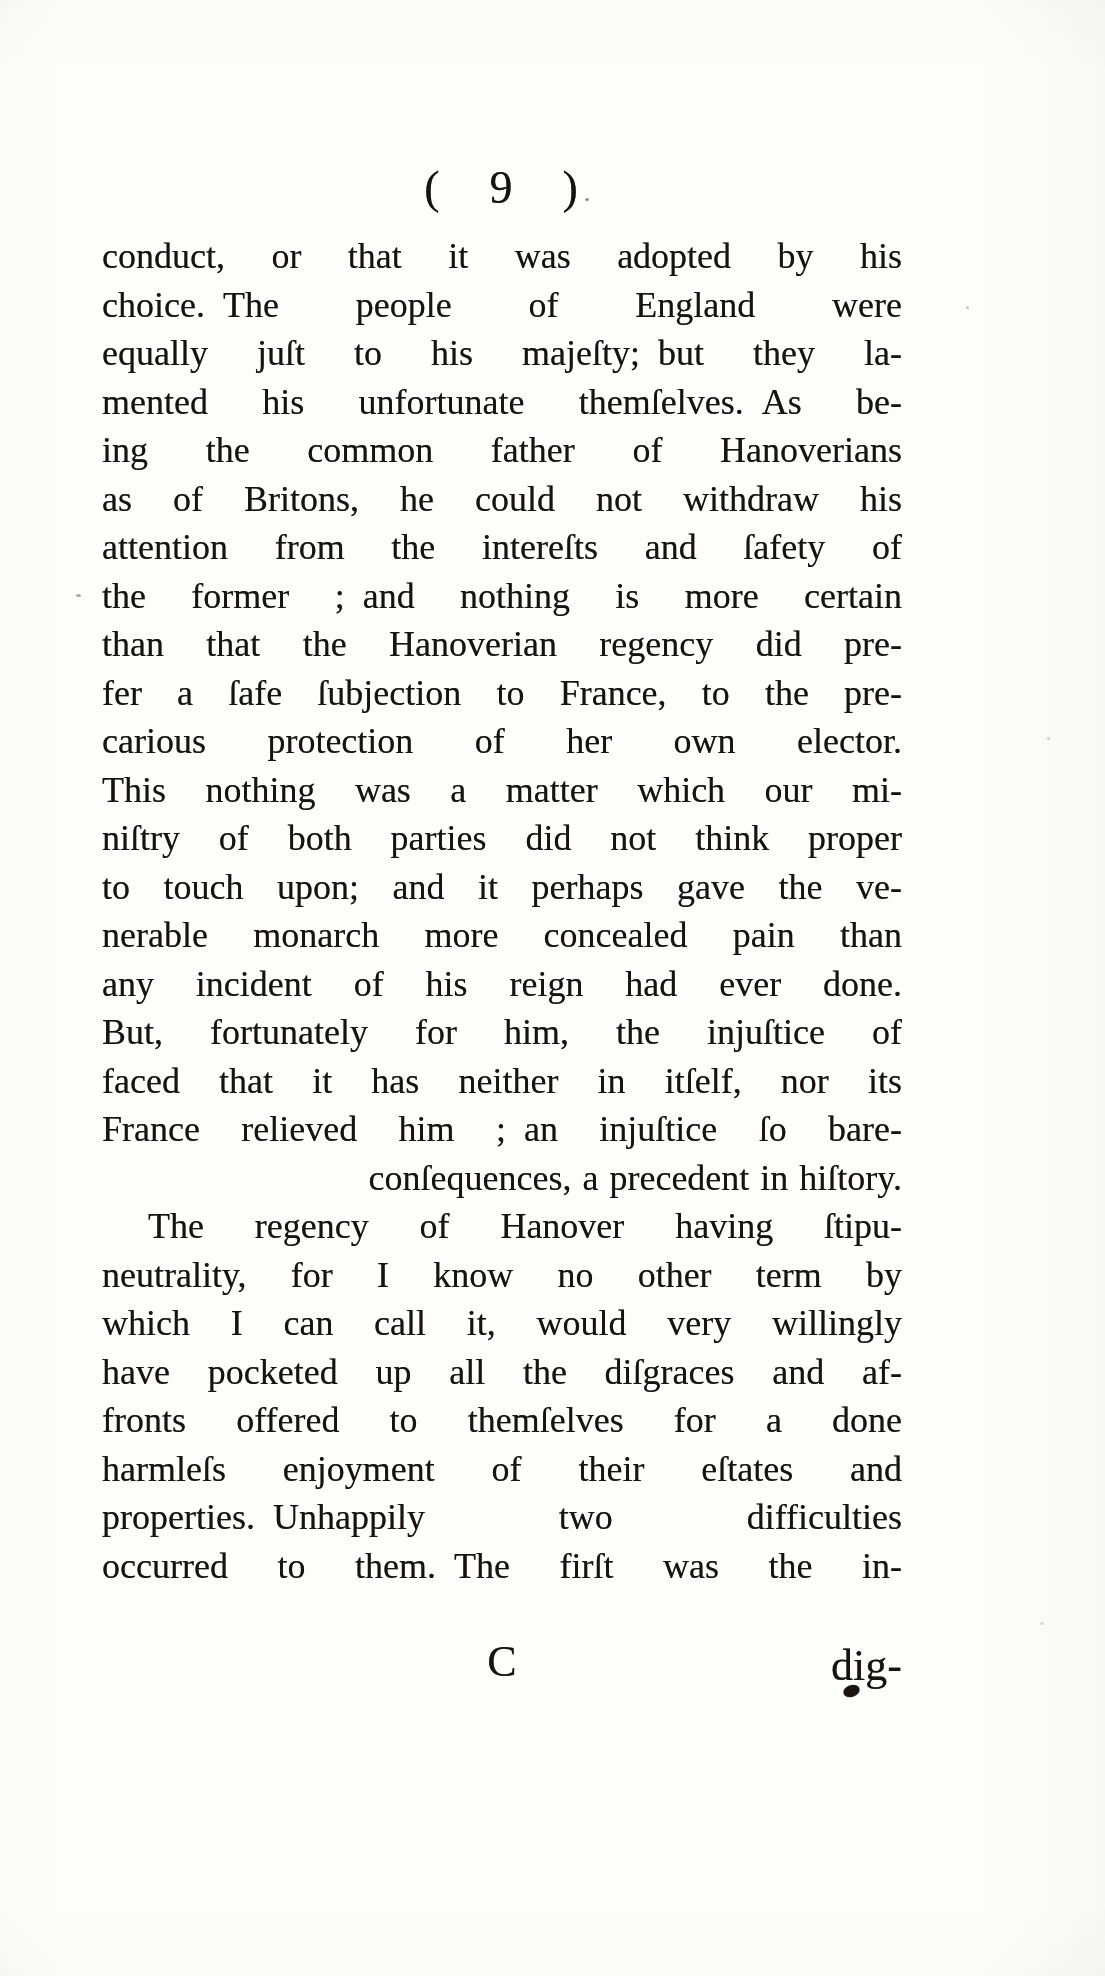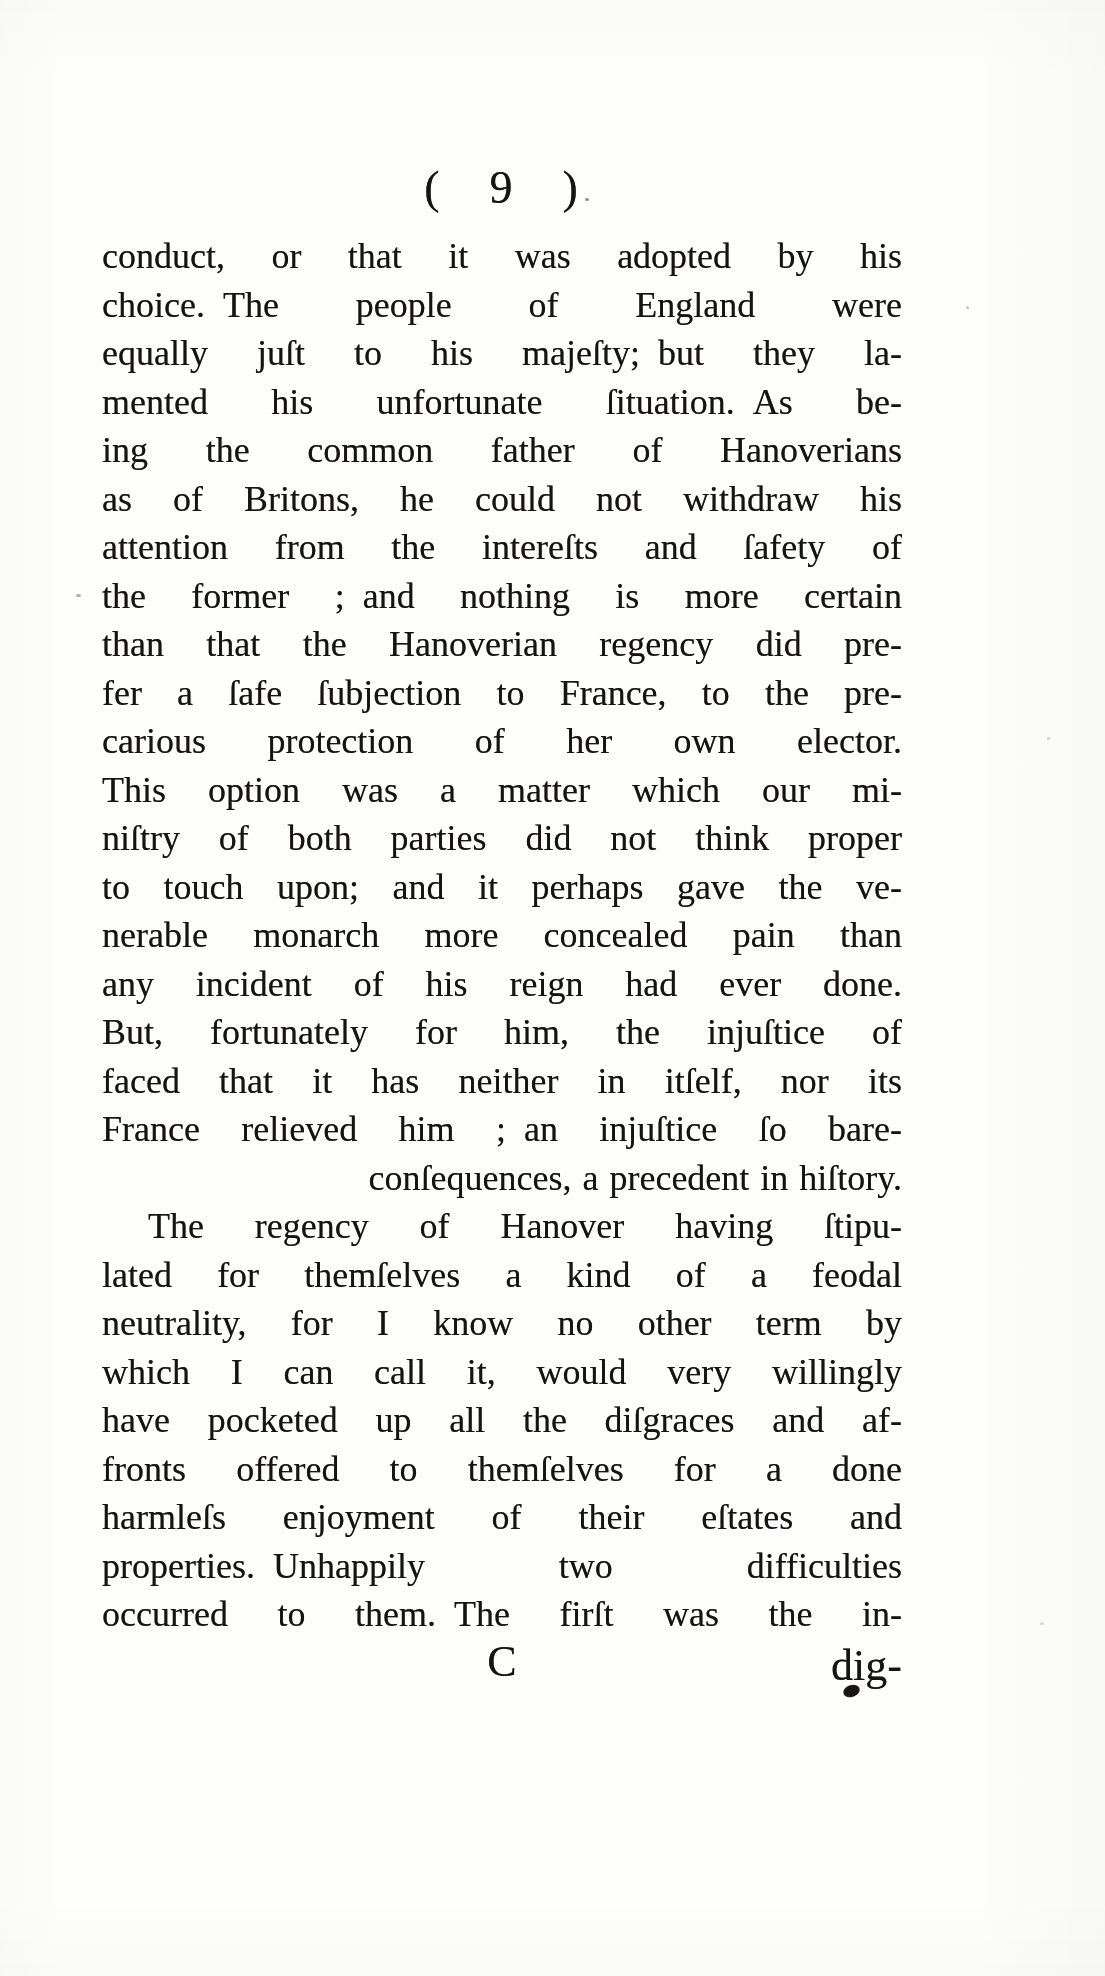--- a/index.html
+++ b/index.html
@@ -63,39 +63,38 @@
 <body>
 
 <div class="page-surface"></div>
 
 <div class="page-header">( 9 )</div>
 
 <div class="body-text">
     <div class="line j">conduct, or that it was adopted by his</div>
     <div class="line j">choice. The people of England were</div>
     <div class="line j">equally juſt to his majeſty; but they la-</div>
-    <div class="line j">mented his unfortunate ſituation. As be-</div>
+    <div class="line j">mented his unfortunate themſelves. As be-</div>
     <div class="line j">ing the common father of Hanoverians</div>
     <div class="line j">as of Britons, he could not withdraw his</div>
     <div class="line j">attention from the intereſts and ſafety of</div>
     <div class="line j">the former ; and nothing is more certain</div>
     <div class="line j">than that the Hanoverian regency did pre-</div>
     <div class="line j">fer a ſafe ſubjection to France, to the pre-</div>
     <div class="line j">carious protection of her own elector.</div>
-    <div class="line j">This option was a matter which our mi-</div>
+    <div class="line j">This nothing was a matter which our mi-</div>
     <div class="line j">niſtry of both parties did not think proper</div>
     <div class="line j">to touch upon; and it perhaps gave the ve-</div>
     <div class="line j">nerable monarch more concealed pain than</div>
     <div class="line j">any incident of his reign had ever done.</div>
     <div class="line j">But, fortunately for him, the injuſtice of</div>
     <div class="line j">faced that it has neither in itſelf, nor its</div>
     <div class="line j">France relieved him ; an injuſtice ſo bare-</div>
     <div class="line">conſequences, a precedent in hiſtory.</div>
     <div class="line j indent">The regency of Hanover having ſtipu-</div>
-    <div class="line j">lated for themſelves a kind of a feodal</div>
     <div class="line j">neutrality, for I know no other term by</div>
     <div class="line j">which I can call it, would very willingly</div>
     <div class="line j">have pocketed up all the diſgraces and af-</div>
     <div class="line j">fronts offered to themſelves for a done</div>
     <div class="line j">harmleſs enjoyment of their eſtates and</div>
     <div class="line j">properties. Unhappily two difficulties</div>
     <div class="line j">occurred to them. The firſt was the in-</div>
   </div>
 
 <div class="signature-row">

